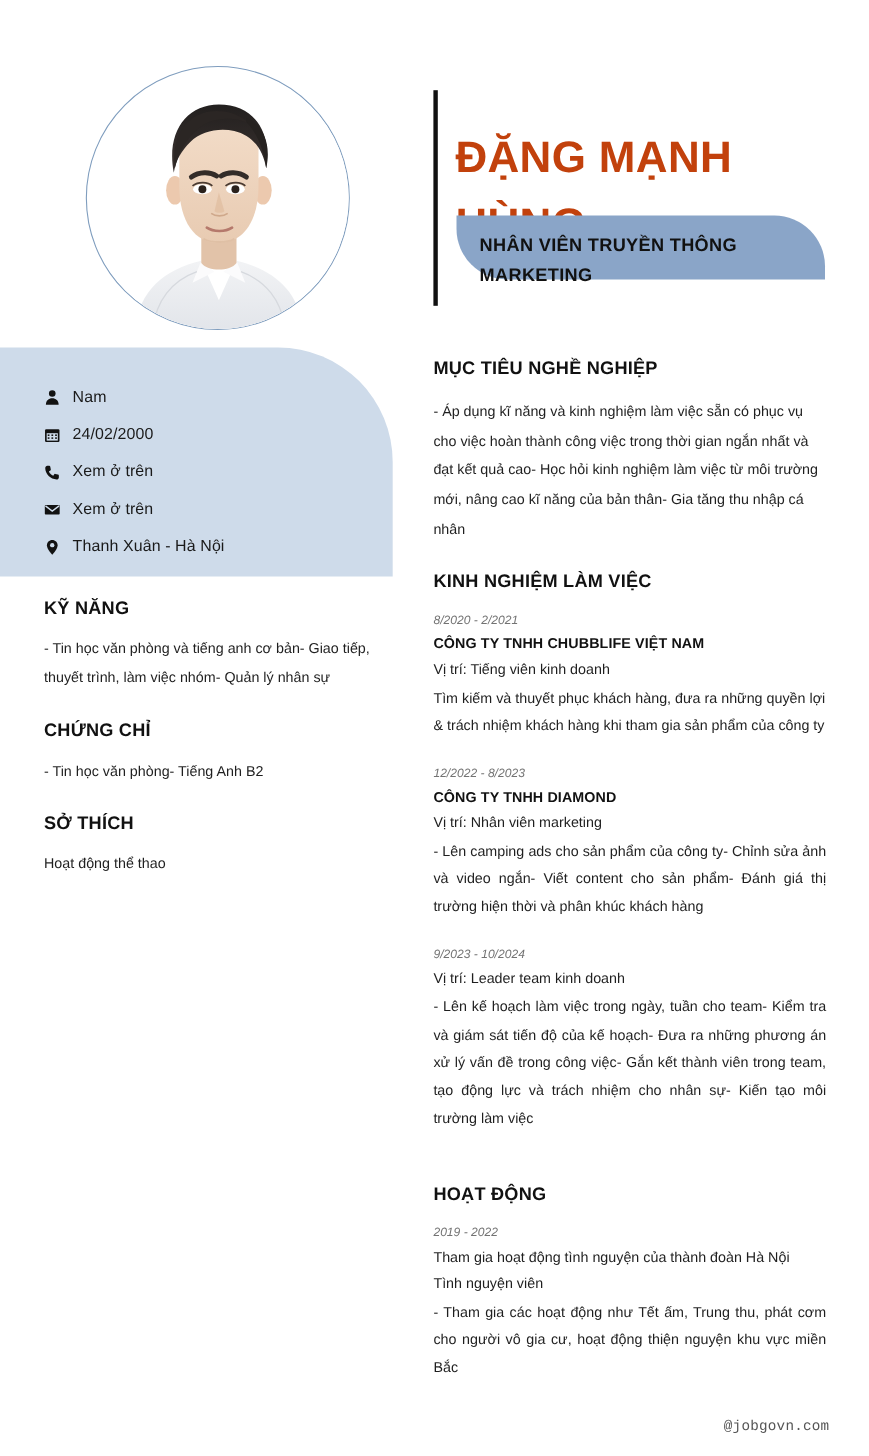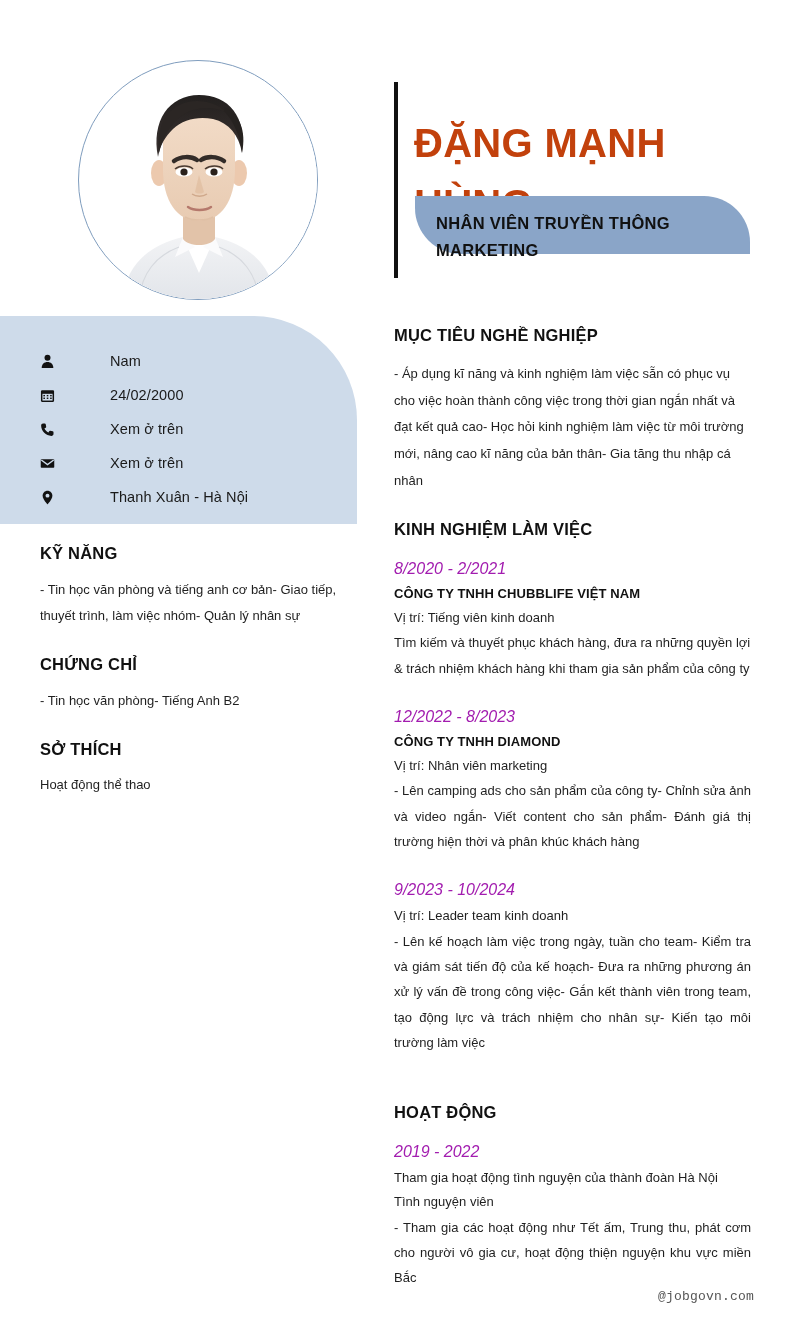--- a/index.html
+++ b/index.html
@@ -51,21 +51,20 @@
     position: absolute;
     left: 40px;
     top: 28px;
     width: 300px;
   }
   .contact-row {
     display: flex;
     align-items: center;
     height: 34px;
     margin-bottom: 0px;
-    gap: 44px;
   }
   .contact-icon {
     width: 26px;
     flex: 0 0 26px;
     display: flex;
     align-items: center;
     justify-content: flex-start;
     color: #121212;
   }
   .contact-icon svg { display: block; }
@@ -155,23 +154,23 @@
   .r-para {
     font-size: 13px;
     line-height: 2.05;
     color: #1f1f1f;
     margin: 0;
   }
   .section-gap { height: 26px; }
 
   .exp-item { margin-bottom: 22px; }
   .exp-date {
-    font-size: 16px;
+    font-size: 11px;
     font-style: italic;
-    color: #a21caf;
+    color: #737373;
     line-height: 1.75;
   }
   .exp-company {
     font-size: 13px;
     font-weight: bold;
     color: #111111;
     line-height: 1.75;
     letter-spacing: 0.1px;
   }
   .exp-role {

